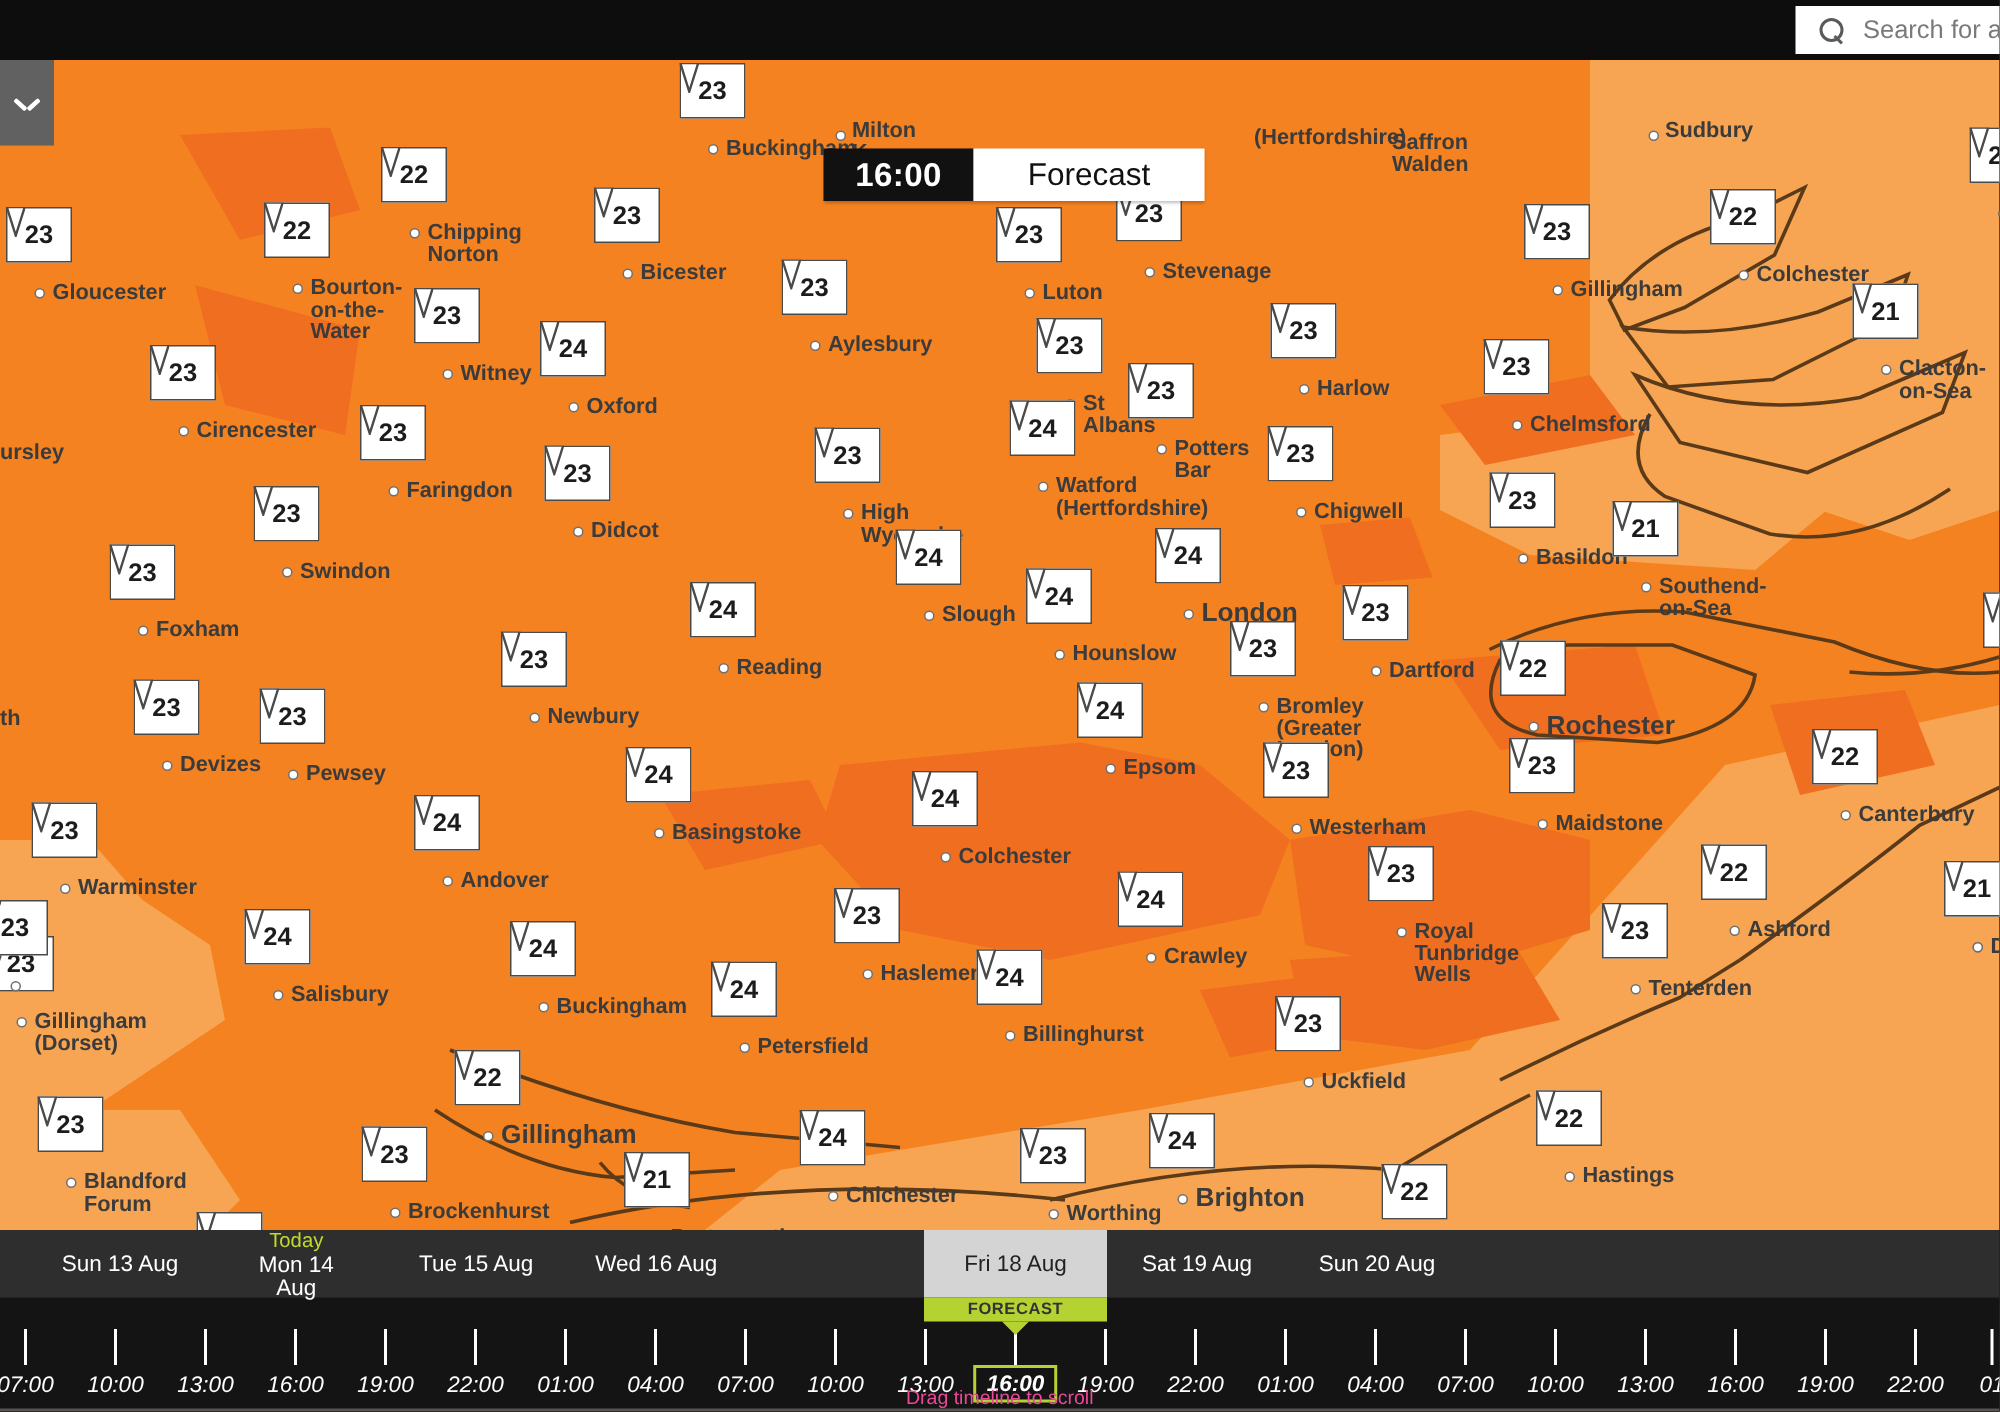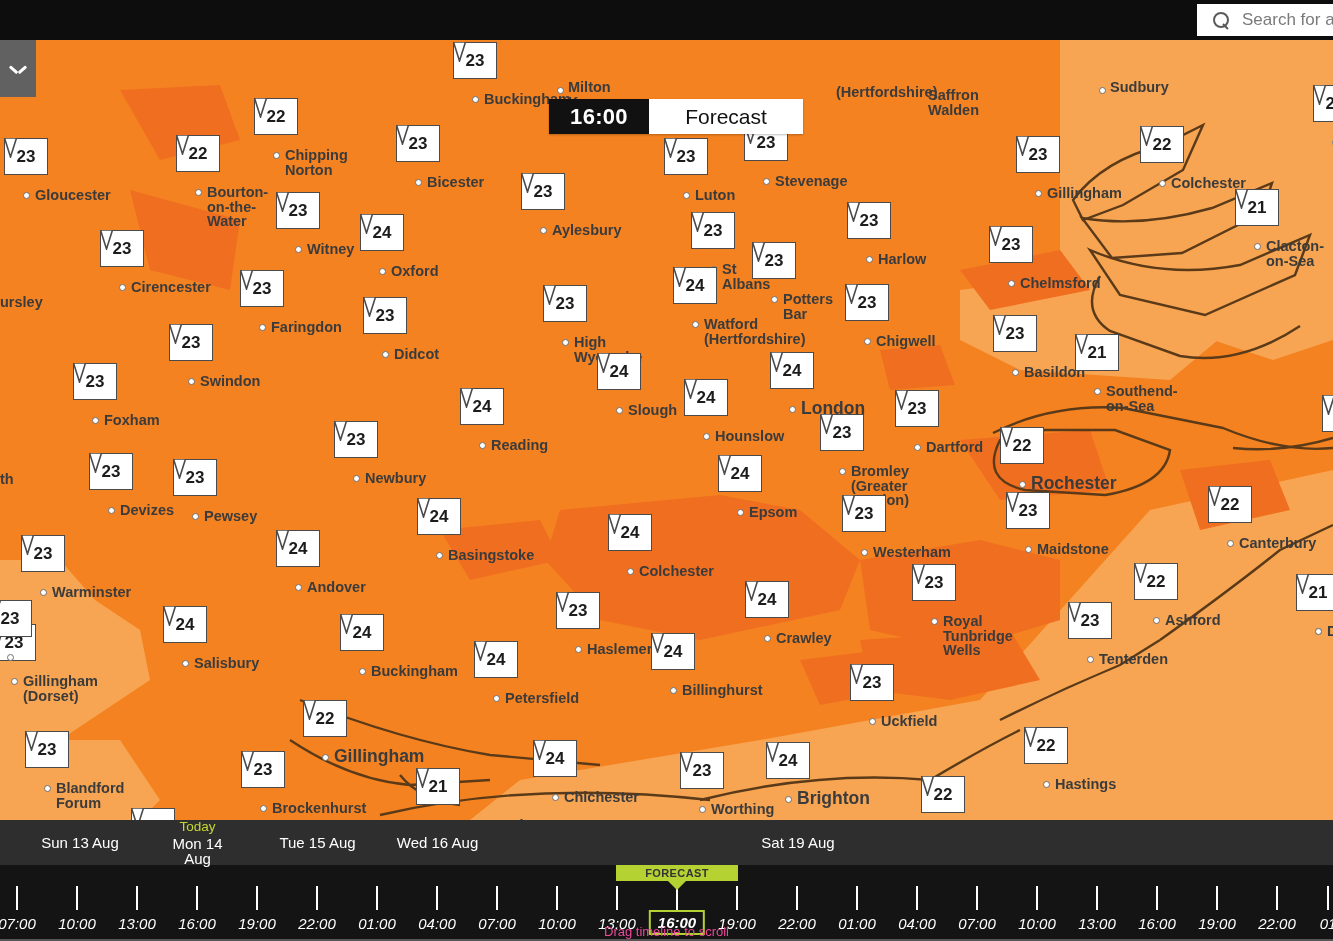--- a/index.html
+++ b/index.html
@@ -819,22 +819,28 @@
         </div>
         <div class="day" style="left: 160px; width: 75px;">
           <div class="two"><span class="today">Today</span><span>Mon 14 Aug</span></div>
         </div>
         <div class="day" style="left: 235px; width: 165px;">
           <div class="two"><span>Tue 15 Aug</span></div>
         </div>
         <div class="day" style="left: 355px; width: 165px;">
           <div class="two"><span>Wed 16 Aug</span></div>
         </div>
+        <div class="day sel" style="left: 616px; width: 122px;">
+          <div class="two"><span>Fri 18 Aug</span></div>
+        </div>
         <div class="day" style="left: 738px; width: 120px; align-items: center;">
           <div class="two"><span>Sat 19 Aug</span></div>
+        </div>
+        <div class="day" style="left: 858px; width: 120px;">
+          <div class="two"><span>Sun 20 Aug</span></div>
         </div>
       </div>
     <div class="tl-scale" id="tl-scale">
         <div class="tick" style="left: 15.7px;"></div>
         <div class="tick" style="left: 75.7px;"></div>
         <div class="tick" style="left: 135.7px;"></div>
         <div class="tick" style="left: 195.7px;"></div>
         <div class="tick" style="left: 255.7px;"></div>
         <div class="tick" style="left: 315.7px;"></div>
         <div class="tick" style="left: 375.7px;"></div>

